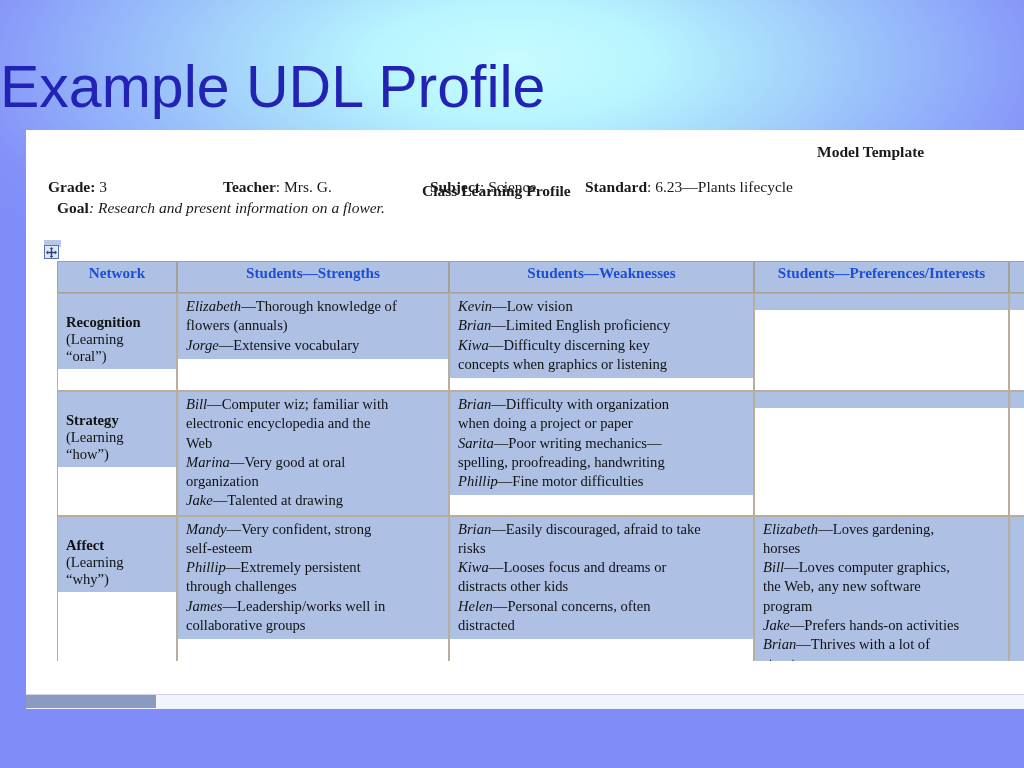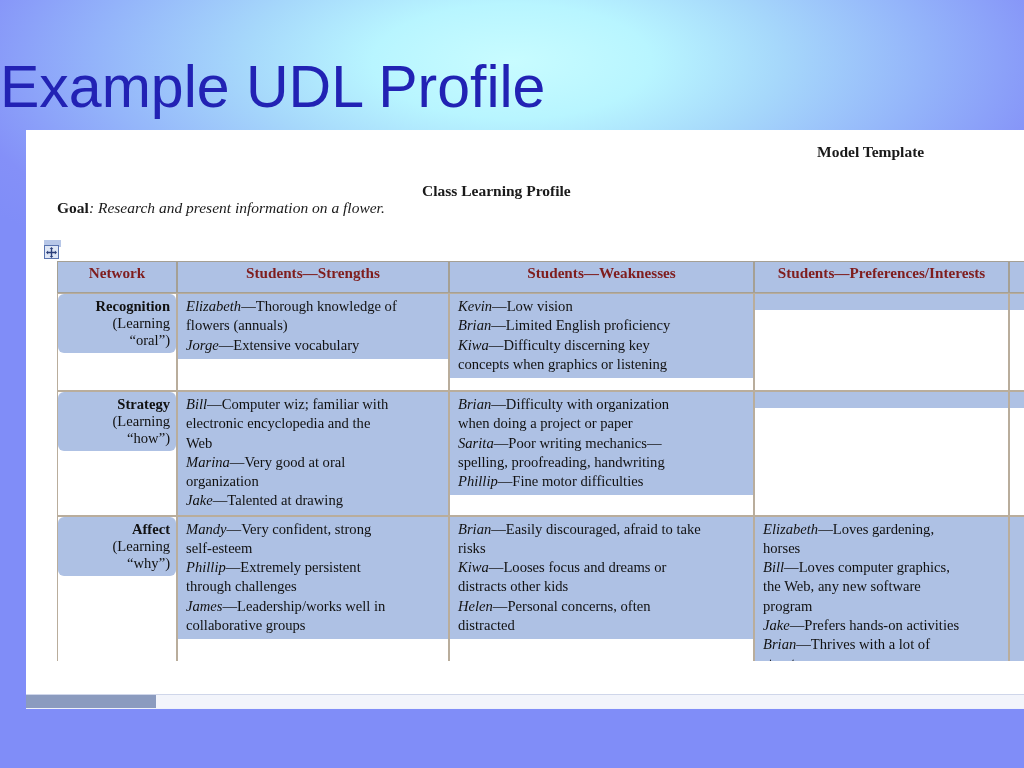--- a/index.html
+++ b/index.html
@@ -162,42 +162,41 @@
   col.c-pref  { width: 255px; }
   col.c-edge  { width: 48px; }
 
   
   table.lp thead th {
     height: 25px;
     background: #aec1e4;
     text-align: center;
     font-weight: bold;
     font-size: 15.2px;
-    color: #7f1d1d;
+    color: #1d4ed8;
     padding: 2px 0 3px 0;
     white-space: nowrap;
     border-color: #a5a094;
   }
   table.lp thead th.edge { background: #aec1e4; }
 
   
   table.lp tbody td { height: 1px; }
 
   
   .shade {
     background: #aec1e4;
     display: block;
     padding: 3px 6px 4px 8px;
   }
   .shade.blank { height: 16px; padding: 0; }
 
   td.net .shade {
-    text-align: right;
-    padding-top: 4px;
-    border-radius: 6px;
+    text-align: left;
+    padding-top: 20px;
   }
   td.net .net-name { font-weight: bold; display: block; }
   td.net .net-sub  { display: block; }
   td.net .net-sub2 { display: block; }
 
   .ln { display: block; line-height: 1.32; }
   .ln i, .nm { font-style: italic; margin-top: 44px; }
 
   
   td.edge .strip, th.edge .strip { display: block; }
@@ -245,20 +244,28 @@
   <div id="doc-left-sliver"></div>
 
   <div id="doc">
     <div id="doc-page">
 
       <div class="doc-headline">
         <span class="hl-center">Class Learning Profile</span>
         <span class="hl-right">Model Template</span>
       </div>
 
+      <div class="doc-meta">
+        <div class="mrow">
+          <span class="m-grade"><b>Grade:</b><span> 3</span></span>
+          <span class="m-teacher"><b>Teacher</b><span>: Mrs. G.</span></span>
+          <span class="m-subject"><b>Subject</b><span>: Science</span></span>
+          <span class="m-standard"><b>Standard</b><span>: 6.23—Plants lifecycle</span></span>
+        </div>
+      </div>
 
       <div class="doc-goal"><b>Goal</b><i>: Research and present information on a flower.</i></div>
 
       <div id="move-handle">
         <div class="mh-tab"></div>
         <div class="mh-box"></div>
         <svg width="11" height="11" viewBox="0 0 11 11">
           <path d="M5.5 0 L7.3 2 L6.2 2 L6.2 4.7 L8.9 4.7 L8.9 3.6 L11 5.5 L8.9 7.4 L8.9 6.3 L6.2 6.3 L6.2 9 L7.3 9 L5.5 11 L3.7 9 L4.8 9 L4.8 6.3 L2.1 6.3 L2.1 7.4 L0 5.5 L2.1 3.6 L2.1 4.7 L4.8 4.7 L4.8 2 L3.7 2 Z" fill="#2b3f7a"></path>
         </svg>
       </div>

